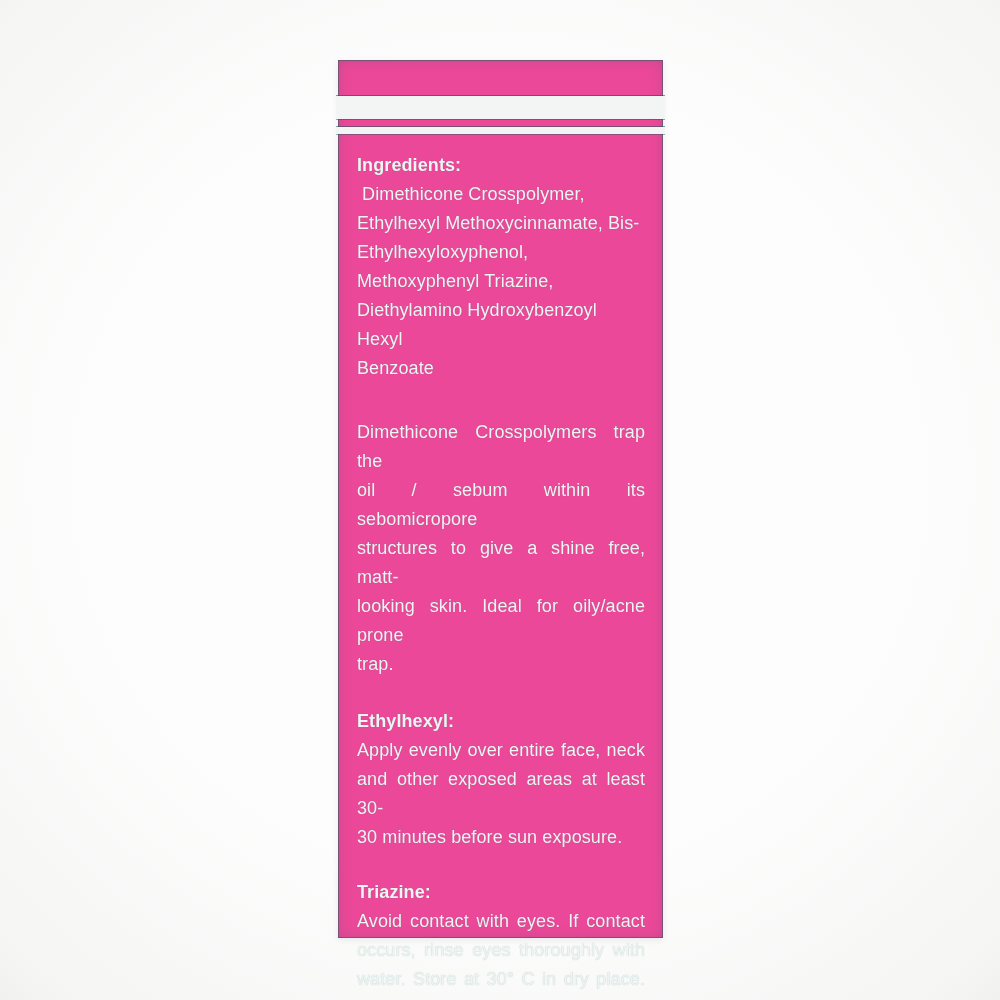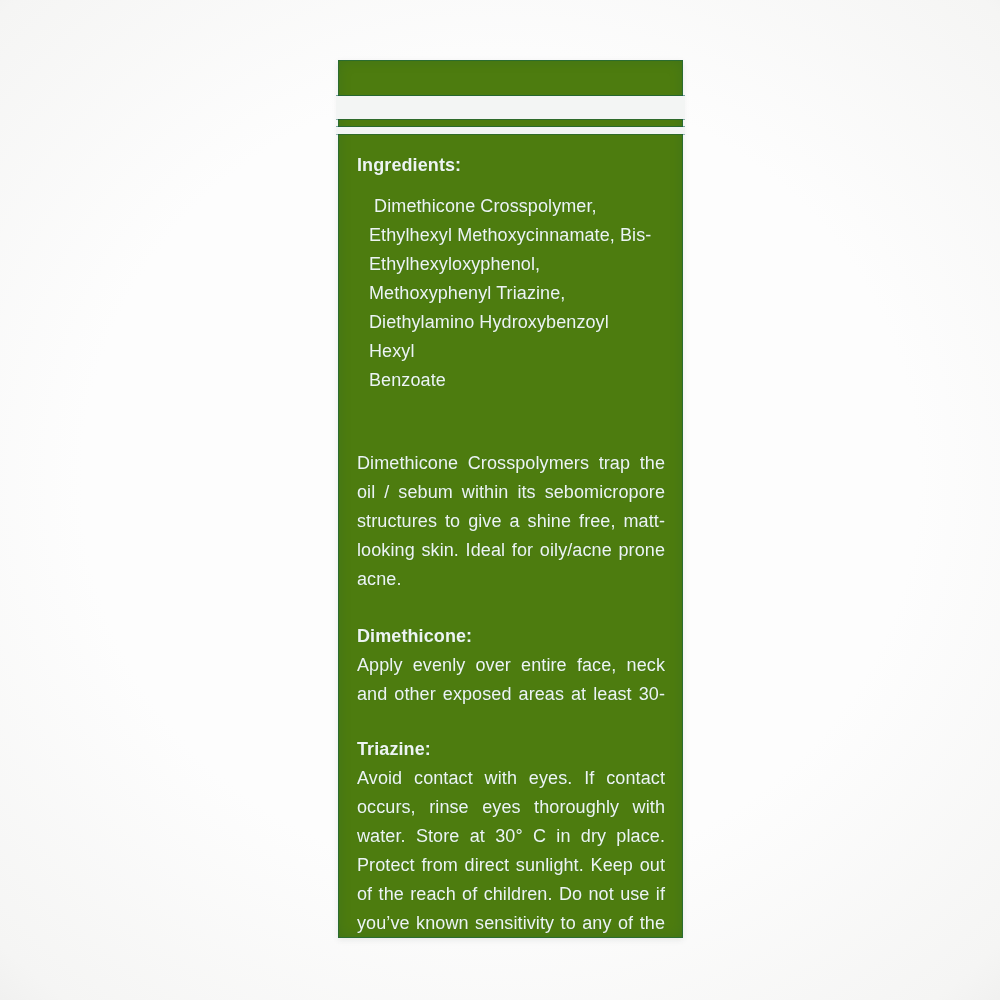--- a/index.html
+++ b/index.html
@@ -17,26 +17,25 @@
     font-family: "Liberation Sans", "DejaVu Sans", sans-serif;
   }
 
   
   .panel {
     position: absolute;
     left: 338px;
     top: 60px;
     width: 325px;
     height: 878px;
-    background: #4d7c0f;
+    background: #ec4899;
     box-shadow:
       inset 0 0 0 1px rgba(10, 95, 86, 0.45),
       inset 0 0 14px rgba(5, 75, 68, 0.18),
       0 2px 6px rgba(60, 70, 68, 0.10);
-    padding-left: 20px;
   }
 
   
   .stripe-thick {
     position: absolute;
     top: 36px;
     left: -2px;
     right: -2px;
     height: 23px;
     background: #f3f5f4;
@@ -68,35 +67,35 @@
     line-height: 29px;
     letter-spacing: 0.1px;
     text-shadow: 0 0 1px rgba(14, 96, 87, 0.35);
   }
   .heading {
     font-weight: bold;
     margin: 0;
     white-space: pre-line;
   }
   .plain-lines {
-    margin: 12px;
+    margin: 0;
     white-space: pre-line;
   }
   .jbody {
     margin: 0;
     white-space: pre-line;
     text-align: justify;
     text-align-last: justify;
   }
   .jlast {
     margin: 0;
     white-space: pre-line;
     text-align: left;
   }
-  .sec-description { margin-top: 54px; }
+  .sec-description { margin-top: 35px; }
   .sec-directions  { margin-top: 28px; }
   .sec-cautions    { margin-top: 26px; }
 </style>
 </head>
 <body>
 
 <div class="panel">
 
   <div class="stripe-thick"></div>
   <div class="stripe-thin"></div>
@@ -111,27 +110,28 @@
 Methoxyphenyl Triazine,
 Diethylamino Hydroxybenzoyl Hexyl
 Benzoate</p>
     </div>
 
     <div class="sec-description">
       <p class="jbody">Dimethicone Crosspolymers trap the
 oil / sebum within its sebomicropore
 structures to give a shine free, matt-
 looking skin. Ideal for oily/acne prone</p>
-      <p class="jlast">acne.</p>
+      <p class="jlast">trap.</p>
     </div>
 
     <div class="sec-directions">
-      <p class="heading">Dimethicone:</p>
+      <p class="heading">Ethylhexyl:</p>
       <p class="jbody">Apply evenly over entire face, neck
 and other exposed areas at least 30-</p>
+      <p class="jlast">30 minutes before sun exposure.</p>
     </div>
 
     <div class="sec-cautions">
       <p class="heading">Triazine:</p>
       <p class="jbody">Avoid contact with eyes. If contact
 occurs, rinse eyes thoroughly with
 water. Store at 30° C in dry place.
 Protect from direct sunlight. Keep out
 of the reach of children. Do not use if
 you’ve known sensitivity to any of the</p>

